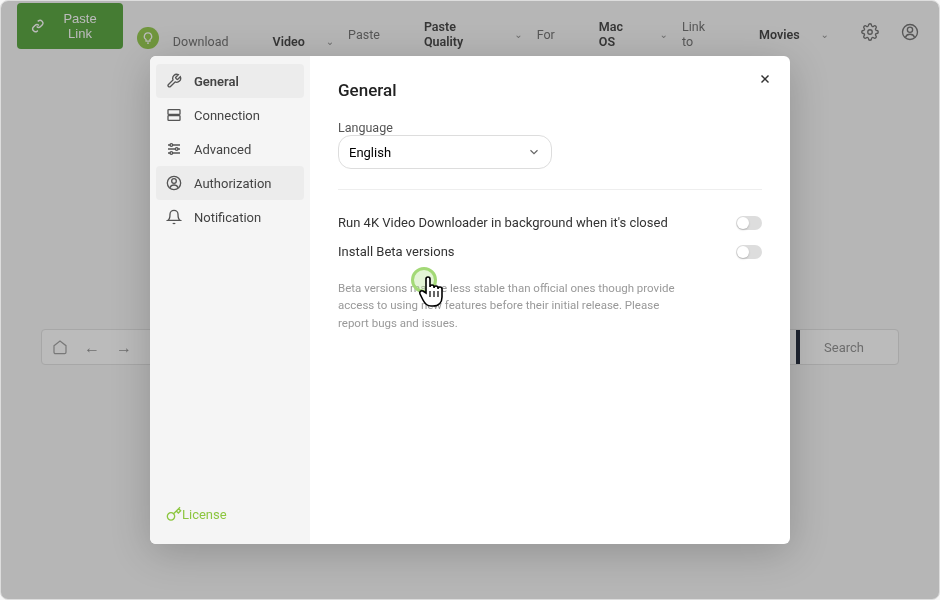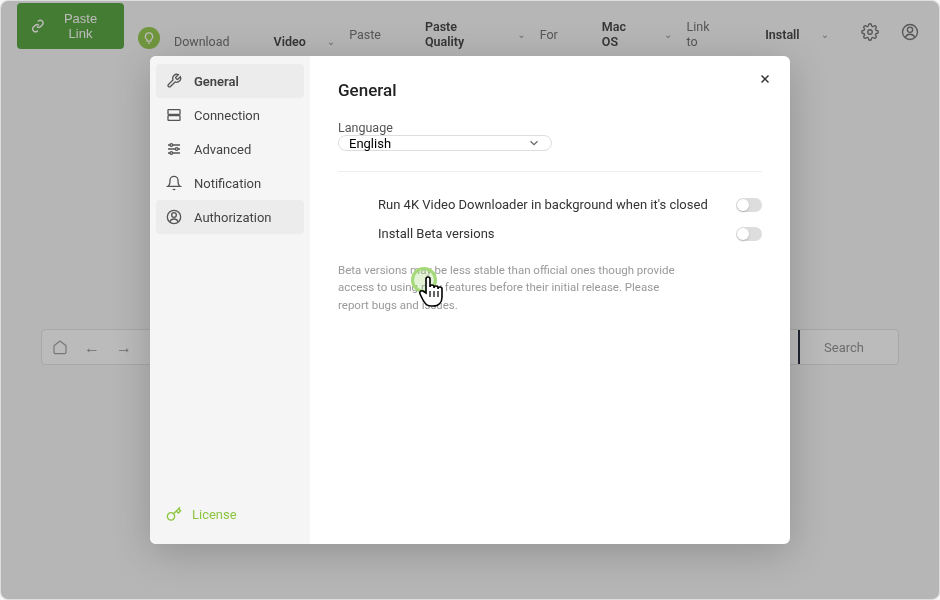--- a/index.html
+++ b/index.html
@@ -53,21 +53,21 @@
       padding: 0 10px;
       gap: 16px;
       background: #fff;
       font-size: 13px; color: #888;
     }
     .browser-bar .search-btn {
       margin-left: auto;
       padding: 0 24px;
       height: 100%;
       display: flex; align-items: center;
-      border-left: 2px solid #0f172a;
+      border-left: 4px solid #0f172a;
       color: #888;
     }
 
     .overlay {
       position: absolute; inset: 0;
       background: rgba(60,60,60,0.35);
       display: flex; align-items: center; justify-content: center;
     }
     .modal {
       width: 640px; height: 488px;
@@ -100,21 +100,21 @@
     .side-item.auth-hover {
       background: #ececec;
       border-radius: 4px;
       margin: 0 6px;
       padding: 9px 10px;
       position: relative;
     }
     .side-icon { width: 16px; height: 16px; color: #555; flex-shrink: 0; }
     .sidebar-spacer { flex: 1; }
     .license-item {
-      display: flex; align-items: center; gap: 10px;
+      display: flex; align-items: center; gap: 0;
       padding: 14px 16px;
       font-size: 13px;
       color: #8cc63f;
       cursor: pointer;
     }
 
     .content {
       flex: 1;
       padding: 24px 28px;
       position: relative;
@@ -125,34 +125,34 @@
       background: none; border: none;
     }
     .content h2 {
       font-size: 17px; font-weight: 500; color: #222;
       margin-bottom: 20px;
     }
     .label {
       font-size: 12.5px; color: #555; margin-bottom: 0;
     }
     .select {
-      width: 214px; height: 16px;
+      width: 214px; height: 34px;
       border: 1px solid #ddd;
       border-radius: 13px;
       padding: 0 10px;
       font-size: 13px;
       display: flex; align-items: center; justify-content: space-between;
       cursor: pointer;
       margin-bottom: 20px;
     }
     .divider { height: 1px; background: #eee; margin-bottom: 18px; }
     .setting-row {
       display: flex; align-items: center; justify-content: space-between;
       padding: 7px 0;
-      font-size: 13px; color: #333; margin-left: 40px;
+      font-size: 13px; color: #333;
     }
     .toggle {
       width: 26px; height: 14px; border-radius: 8px;
       background: #ddd; position: relative;
       cursor: pointer;
     }
     .toggle::after {
       content: ""; position: absolute; left: 1px; top: 1px;
       width: 12px; height: 12px; border-radius: 50%; background: #fff;
       box-shadow: 0 1px 2px rgba(0,0,0,0.2);
@@ -208,21 +208,21 @@
     <span class="bold">Paste Quality</span>
     <span class="chev">⌄</span>
   </div>
   <div class="toolbar-group">
     <span>For</span>
     <span class="bold">Mac OS</span>
     <span class="chev">⌄</span>
   </div>
   <div class="toolbar-group">
     <span>Link to</span>
-    <span class="bold">Install</span>
+    <span class="bold">Movies</span>
     <span class="chev">⌄</span>
   </div>
   <div class="toolbar-spacer"></div>
   <div class="toolbar-icon">
     <svg width="18" height="18" viewBox="0 0 24 24" fill="none" stroke="currentColor" stroke-width="1.8">
         <circle cx="12" cy="12" r="3"></circle>
         <path d="M19.4 15a1.7 1.7 0 0 0 .3 1.8l.1.1a2 2 0 1 1-2.9 2.9l-.1-.1a1.7 1.7 0 0 0-1.8-.3 1.7 1.7 0 0 0-1 1.5V21a2 2 0 0 1-4 0v-.1a1.7 1.7 0 0 0-1-1.5 1.7 1.7 0 0 0-1.8.3l-.1.1a2 2 0 1 1-2.9-2.9l.1-.1a1.7 1.7 0 0 0 .3-1.8 1.7 1.7 0 0 0-1.5-1H3a2 2 0 0 1 0-4h.1a1.7 1.7 0 0 0 1.5-1 1.7 1.7 0 0 0-.3-1.8l-.1-.1a2 2 0 1 1 2.9-2.9l.1.1a1.7 1.7 0 0 0 1.8.3H9a1.7 1.7 0 0 0 1-1.5V3a2 2 0 0 1 4 0v.1a1.7 1.7 0 0 0 1 1.5 1.7 1.7 0 0 0 1.8-.3l.1-.1a2 2 0 1 1 2.9 2.9l-.1.1a1.7 1.7 0 0 0-.3 1.8V9a1.7 1.7 0 0 0 1.5 1H21a2 2 0 0 1 0 4h-.1a1.7 1.7 0 0 0-1.5 1z"></path>
       </svg>
   </div>
   <div class="toolbar-icon">
@@ -270,34 +270,34 @@
             <circle cx="8" cy="6" r="2"></circle>
             <line x1="21" y1="12" x2="17" y2="12"></line>
             <line x1="15" y1="12" x2="3" y2="12"></line>
             <circle cx="16" cy="12" r="2"></circle>
             <line x1="21" y1="18" x2="9" y2="18"></line>
             <line x1="7" y1="18" x2="3" y2="18"></line>
             <circle cx="8" cy="18" r="2"></circle>
           </svg>
         <span>Advanced</span>
       </div>
-      <div class="side-item">
-        <svg class="side-icon" viewBox="0 0 24 24" fill="none" stroke="currentColor" stroke-width="2">
-            <path d="M18 8A6 6 0 0 0 6 8c0 7-3 9-3 9h18s-3-2-3-9"></path>
-            <path d="M13.7 21a2 2 0 0 1-3.4 0"></path>
-          </svg>
-        <span>Notification</span>
-      </div>
       <div class="side-item auth-hover">
         <svg class="side-icon" viewBox="0 0 24 24" fill="none" stroke="currentColor" stroke-width="2">
             <circle cx="12" cy="12" r="10"></circle>
             <circle cx="12" cy="9" r="3.5"></circle>
             <path d="M6 19c1-3 4-4 6-4s5 1 6 4"></path>
           </svg>
         <span>Authorization</span>
+      </div>
+      <div class="side-item">
+        <svg class="side-icon" viewBox="0 0 24 24" fill="none" stroke="currentColor" stroke-width="2">
+            <path d="M18 8A6 6 0 0 0 6 8c0 7-3 9-3 9h18s-3-2-3-9"></path>
+            <path d="M13.7 21a2 2 0 0 1-3.4 0"></path>
+          </svg>
+        <span>Notification</span>
       </div>
       <div class="sidebar-spacer"></div>
       <div class="license-item">
         <svg width="16" height="16" viewBox="0 0 24 24" fill="none" stroke="#8cc63f" stroke-width="2">
             <path d="M21 2l-2 2m-7.6 7.6a5.5 5.5 0 1 1-7.8 7.8 5.5 5.5 0 0 1 7.8-7.8zm0 0L15.5 7.5m0 0l3 3L22 7l-3-3m-3.5 3.5L19 4"></path>
           </svg>
         <span>License</span>
       </div>
     </div>
 

